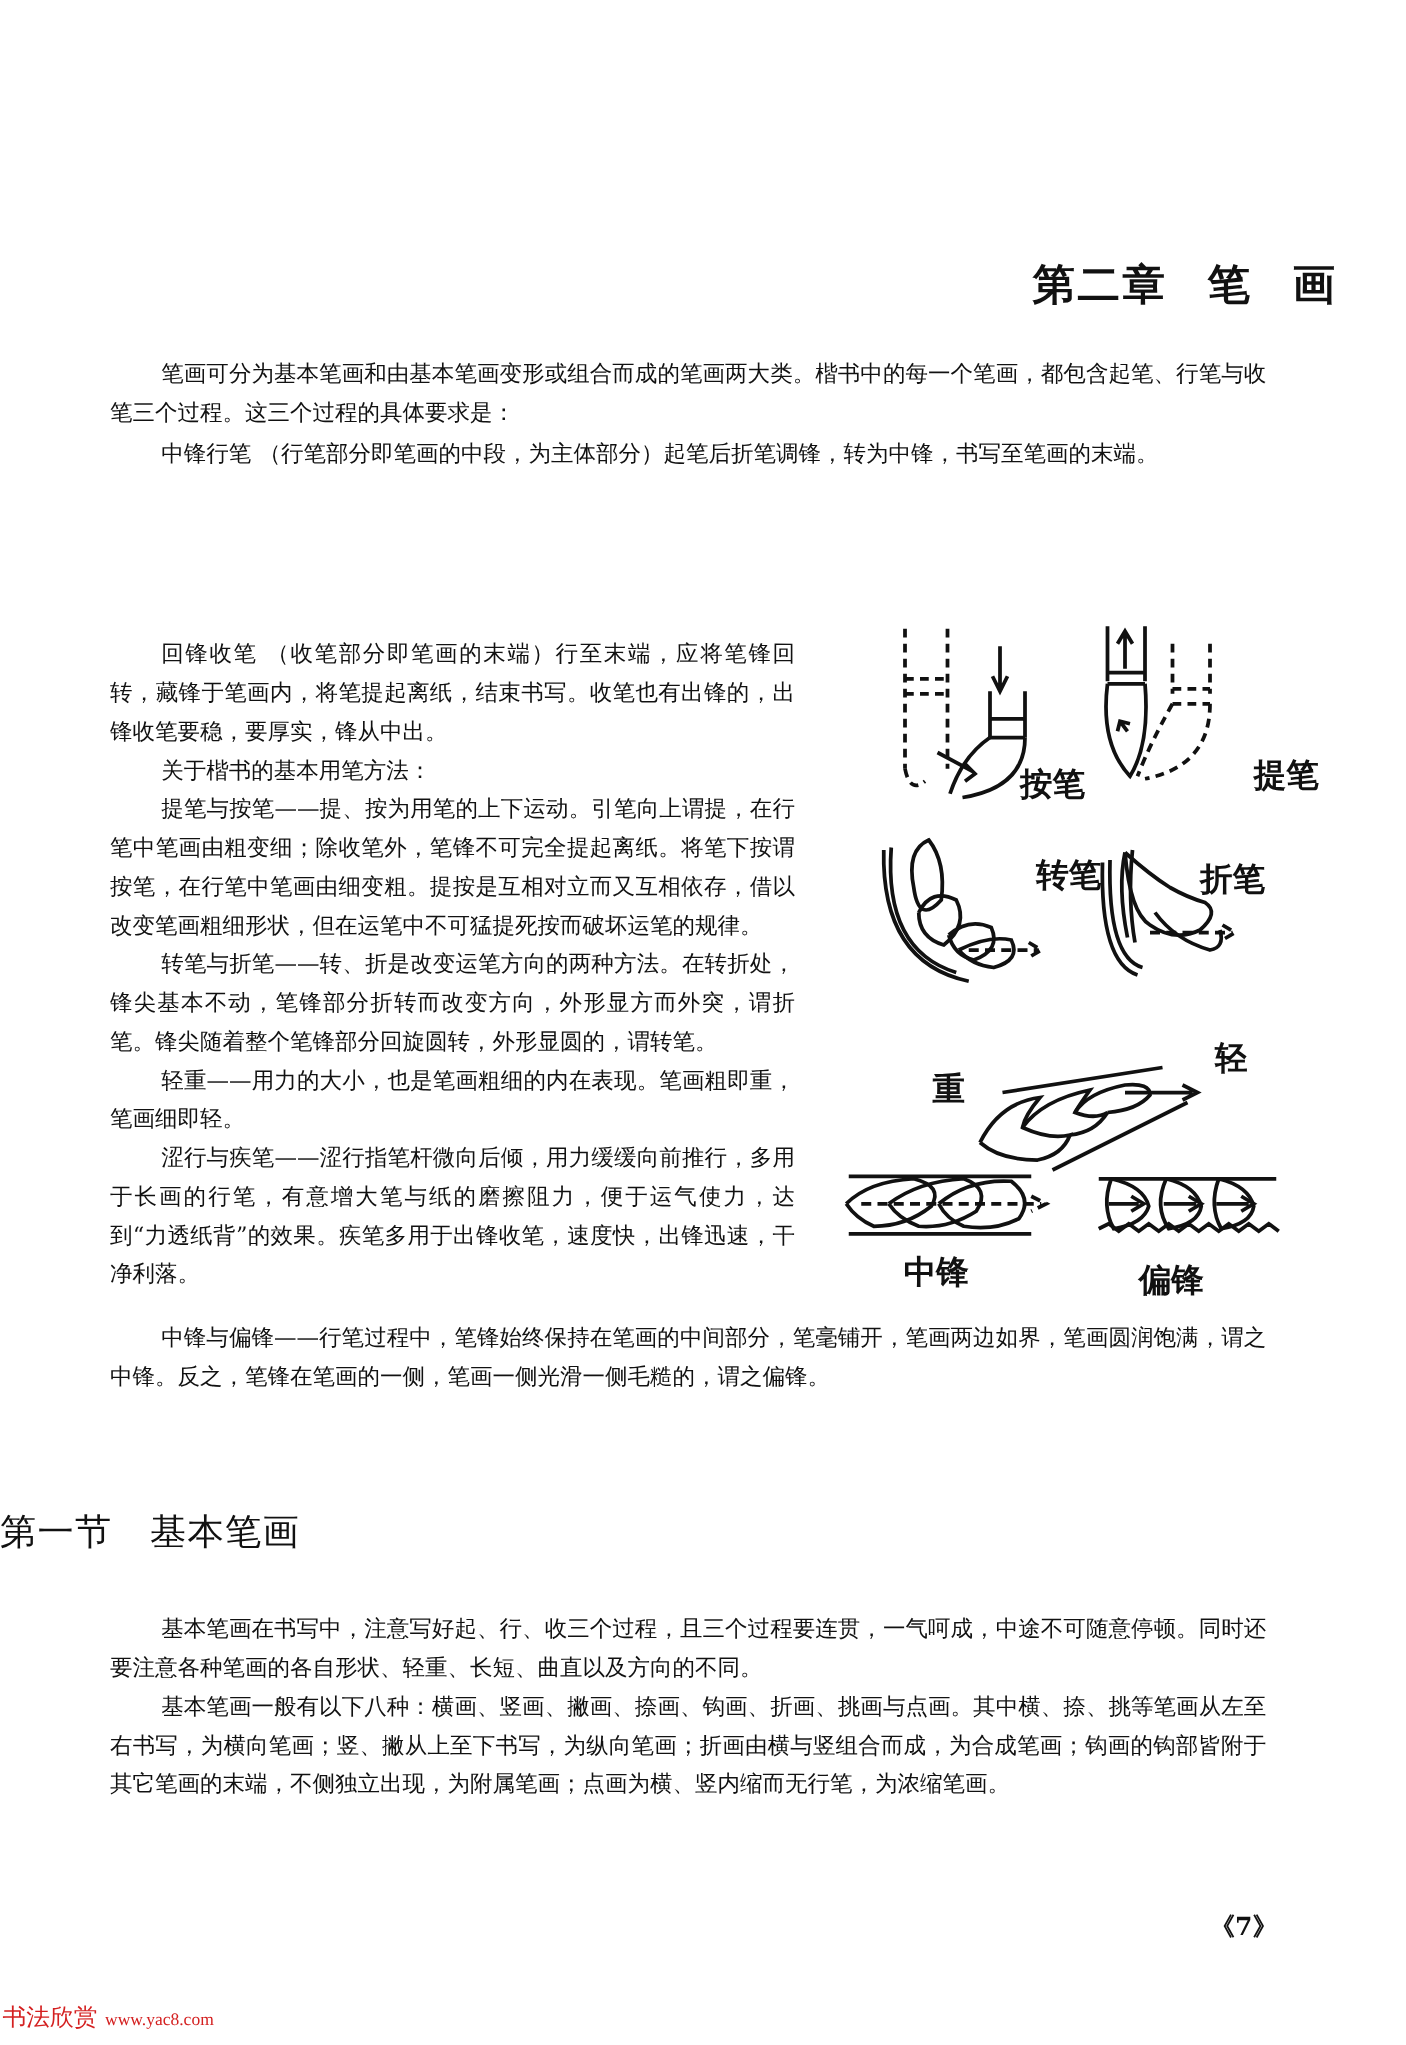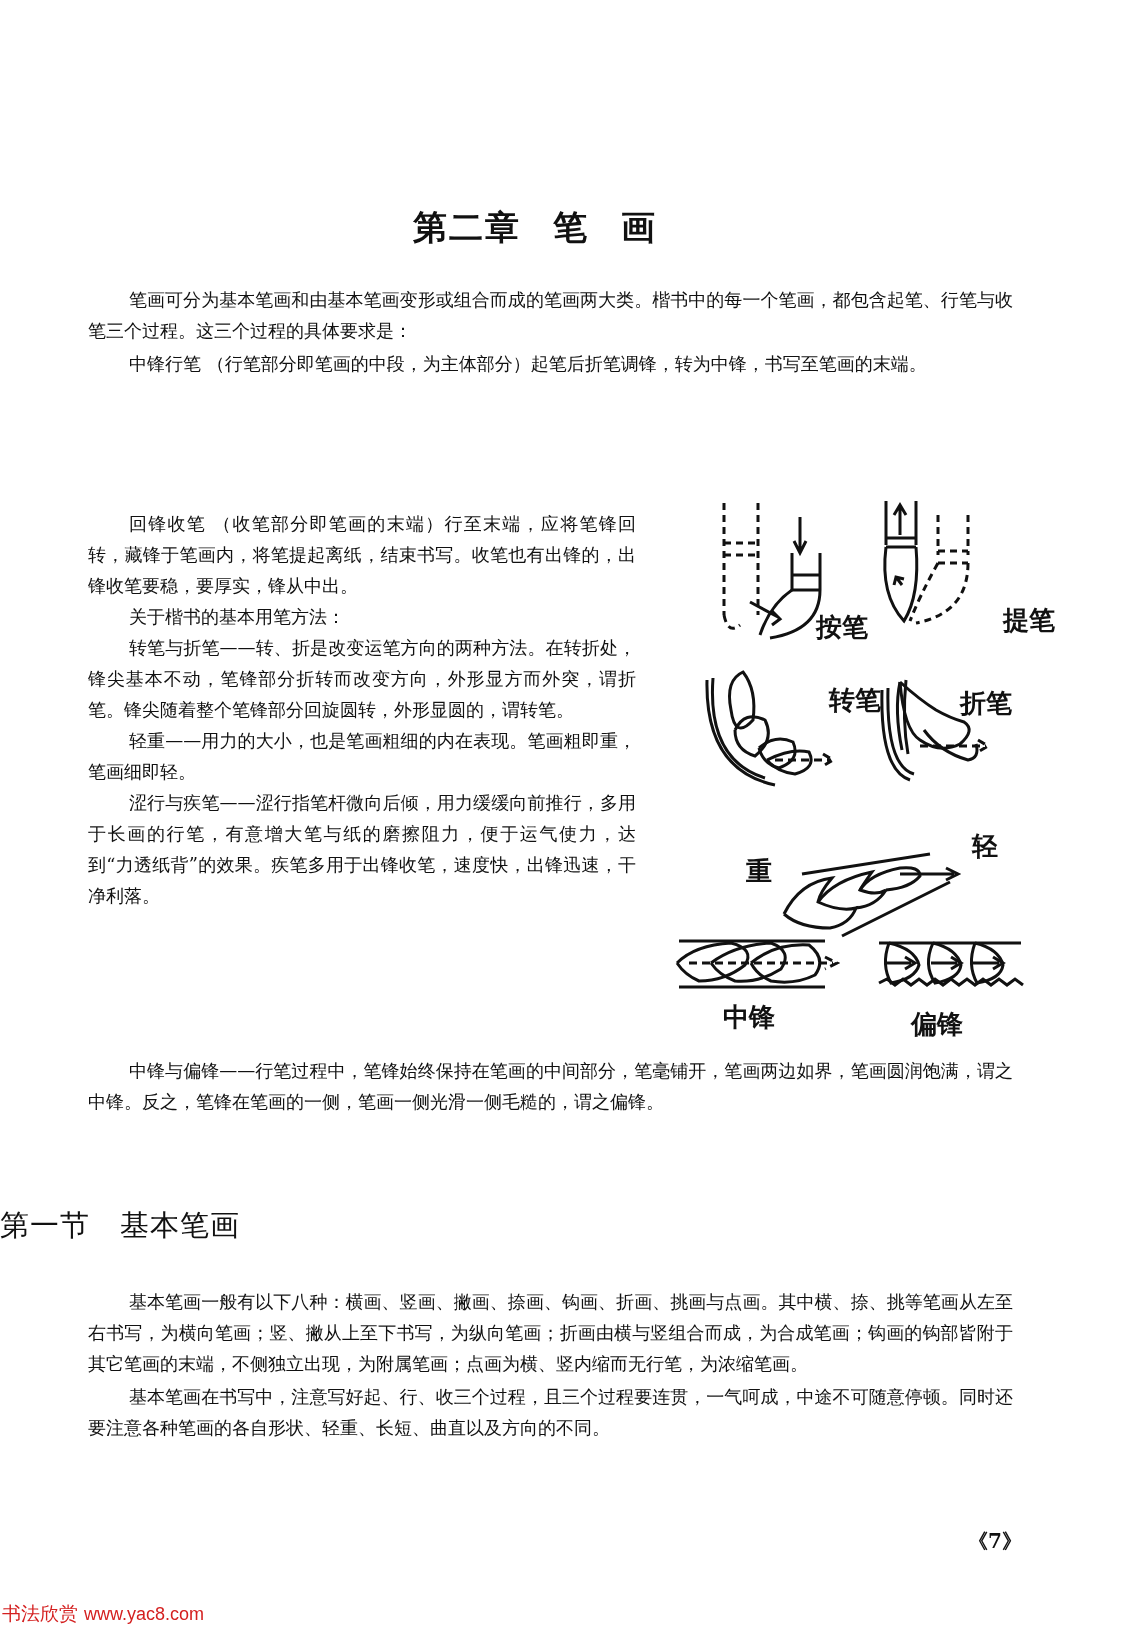--- a/index.html
+++ b/index.html
@@ -1,48 +1,49 @@
 <!DOCTYPE html>
 <html><head>
 <meta charset="utf-8">
 <style>
   html,body{margin:0;padding:0;background:#fff;}
   body{width:1125px;height:1636px;position:relative;overflow:hidden;
        font-family:"DejaVu Serif","Liberation Serif",serif;color:#111;}
   .abs{position:absolute;}
-  .title{left:0;width:1070px;top:205px;text-align:center;font-size:34px;font-weight:bold;letter-spacing:2px;
+  .title{left:0;width:1070px;top:205px;text-align:right;font-size:34px;font-weight:bold;letter-spacing:2px;
          font-family:Liberation Mono, monospace;}
   .title .gap{display:inline-block;width:32px;}
   .para{font-size:18px;line-height:31px;margin:0;text-align:justify;}
   .ind{text-indent:41px;}
   .full{left:88px;width:925px;}
   .col{left:88px;width:548px;margin-top:40px;}
   .sec{left:0;width:1125px;top:1206px;text-align:left;font-size:29px;letter-spacing:1px;}
   .sec .gap{display:inline-block;width:30px;}
   .lbl{font-size:26px;font-weight:bold;font-family:"DejaVu Sans","Liberation Sans",sans-serif;}
   .pagenum{left:968px;top:1528px;font-size:20px;font-weight:bold;}
   .wm{left:2px;top:1601px;font-size:19px;color:#d42020;font-family:"DejaVu Sans","Liberation Sans",sans-serif;}
-  .wm .url{font-family:Liberation Sans, sans-serif;font-size:18px;}
+  .wm .url{font-family:Liberation Serif, serif;font-size:14px;}
   svg{position:absolute;overflow:visible;}
 </style>
 </head>
 <body>
 
 <div class="abs title">
   <span>第二章</span><span class="gap"></span><span>笔</span><span class="gap"></span><span>画</span>
 </div>
 
 <div class="abs full" style="top:284px;">
   <p class="para ind">笔画可分为基本笔画和由基本笔画变形或组合而成的笔画两大类。楷书中的每一个笔画，都包含起笔、行笔与收笔三个过程。这三个过程的具体要求是：</p>
   <p class="para ind" style="margin-top:2px;">中锋行笔  （行笔部分即笔画的中段，为主体部分）起笔后折笔调锋，转为中锋，书写至笔画的末端。</p>
 </div>
 
 <div class="abs col" style="top:468px;">
   <p class="para ind">回锋收笔  （收笔部分即笔画的末端）行至末端，应将笔锋回转，藏锋于笔画内，将笔提起离纸，结束书写。收笔也有出锋的，出锋收笔要稳，要厚实，锋从中出。</p>
   <p class="para ind">关于楷书的基本用笔方法：</p>
+  <p class="para ind">提笔与按笔——提、按为用笔的上下运动。引笔向上谓提，在行笔中笔画由粗变细；除收笔外，笔锋不可完全提起离纸。将笔下按谓按笔，在行笔中笔画由细变粗。提按是互相对立而又互相依存，借以改变笔画粗细形状，但在运笔中不可猛提死按而破坏运笔的规律。</p>
   <p class="para ind">转笔与折笔——转、折是改变运笔方向的两种方法。在转折处，锋尖基本不动，笔锋部分折转而改变方向，外形显方而外突，谓折笔。锋尖随着整个笔锋部分回旋圆转，外形显圆的，谓转笔。</p>
   <p class="para ind">轻重——用力的大小，也是笔画粗细的内在表现。笔画粗即重，笔画细即轻。</p>
   <p class="para ind">涩行与疾笔——涩行指笔杆微向后倾，用力缓缓向前推行，多用于长画的行笔，有意增大笔与纸的磨擦阻力，便于运气使力，达到“力透纸背”的效果。疾笔多用于出锋收笔，速度快，出锋迅速，干净利落。</p>
 </div>
 
 <div class="abs full" style="top:1055px;">
   <p class="para ind">中锋与偏锋——行笔过程中，笔锋始终保持在笔画的中间部分，笔毫铺开，笔画两边如界，笔画圆润饱满，谓之中锋。反之，笔锋在笔画的一侧，笔画一侧光滑一侧毛糙的，谓之偏锋。</p>
 </div>
 
 <svg style="left:700px;top:495px;" width="130" height="145" viewBox="0 0 130 145" fill="none" stroke="#111" stroke-width="3">
@@ -116,22 +117,22 @@
   <path d="M56 28 H82 M76 22 L86 28 L76 34"></path>
   <path d="M98 28 H124 M118 22 L128 28 L118 34"></path>
 </svg>
 <div class="abs lbl" style="left:911px;top:1007px;">偏锋</div>
 
 <div class="abs sec">
   <span>第一节</span><span class="gap"></span><span>基本笔画</span>
 </div>
 
 <div class="abs full" style="top:1286px;">
+  <p class="para ind" style="margin-top:2px;">基本笔画在书写中，注意写好起、行、收三个过程，且三个过程要连贯，一气呵成，中途不可随意停顿。同时还要注意各种笔画的各自形状、轻重、长短、曲直以及方向的不同。</p>
   <p class="para ind">基本笔画一般有以下八种：横画、竖画、撇画、捺画、钩画、折画、挑画与点画。其中横、捺、挑等笔画从左至右书写，为横向笔画；竖、撇从上至下书写，为纵向笔画；折画由横与竖组合而成，为合成笔画；钩画的钩部皆附于其它笔画的末端，不侧独立出现，为附属笔画；点画为横、竖内缩而无行笔，为浓缩笔画。</p>
-  <p class="para ind" style="margin-top:2px;">基本笔画在书写中，注意写好起、行、收三个过程，且三个过程要连贯，一气呵成，中途不可随意停顿。同时还要注意各种笔画的各自形状、轻重、长短、曲直以及方向的不同。</p>
 </div>
 
 <div class="abs pagenum">《7》</div>
 
 <div class="abs wm">
   <span>书法欣赏</span>
   <span class="url">www.yac8.com</span>
 </div>
 
 </body></html>

